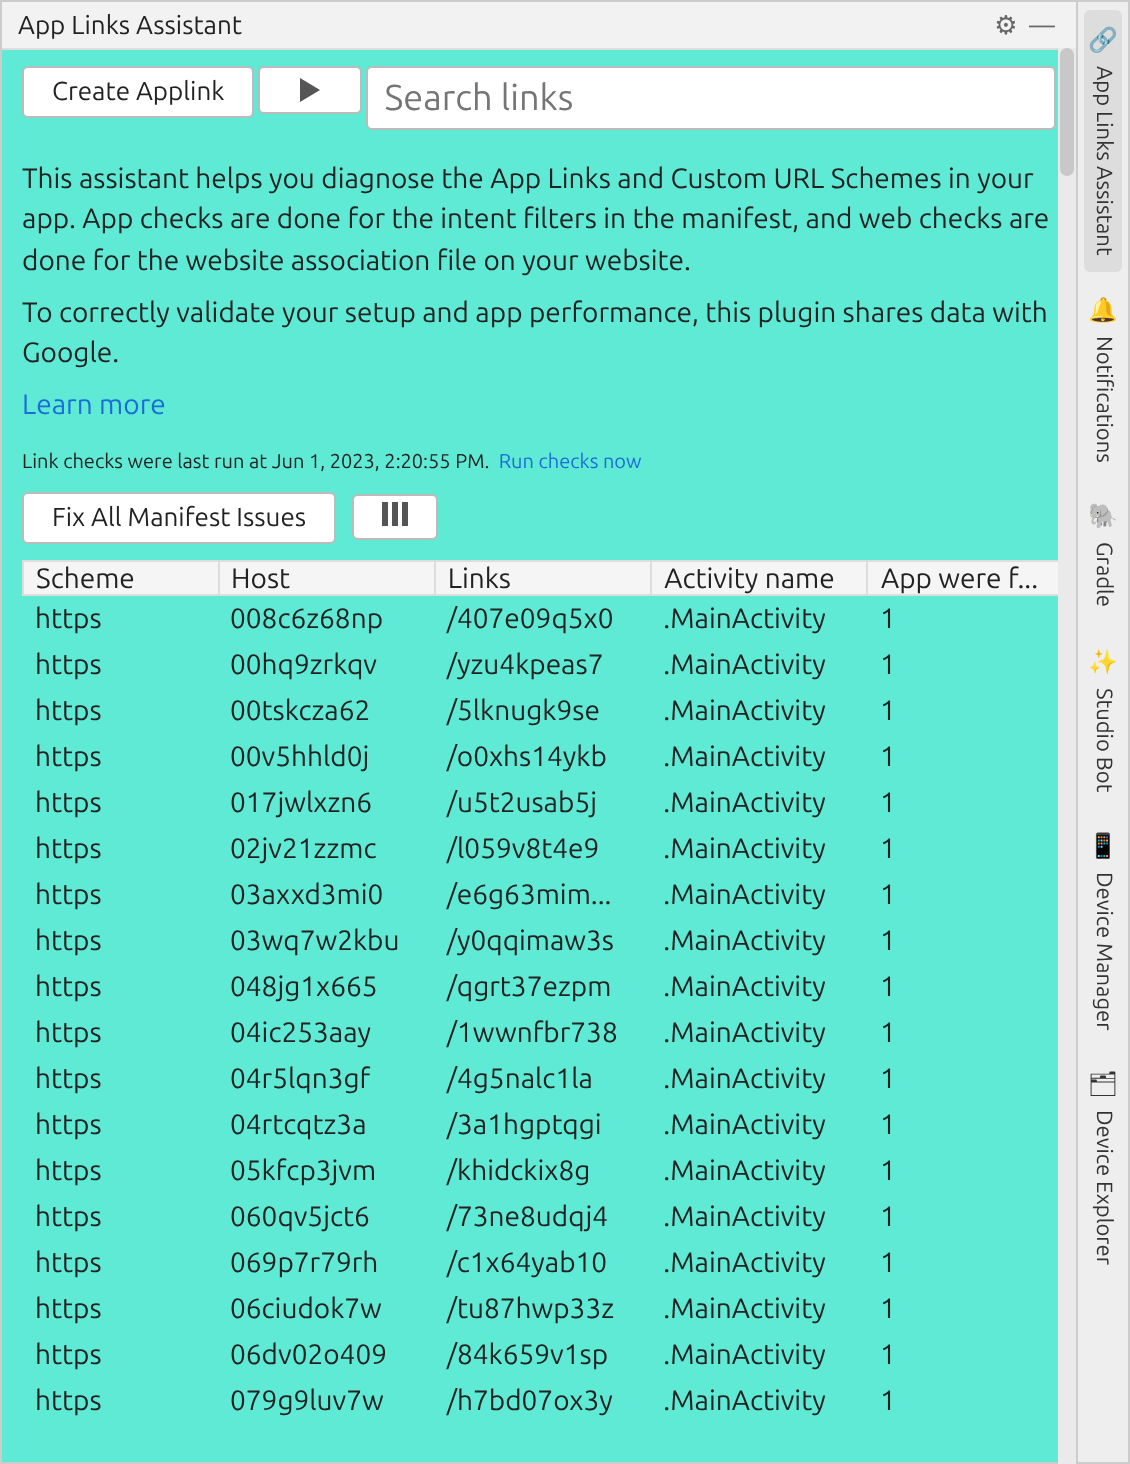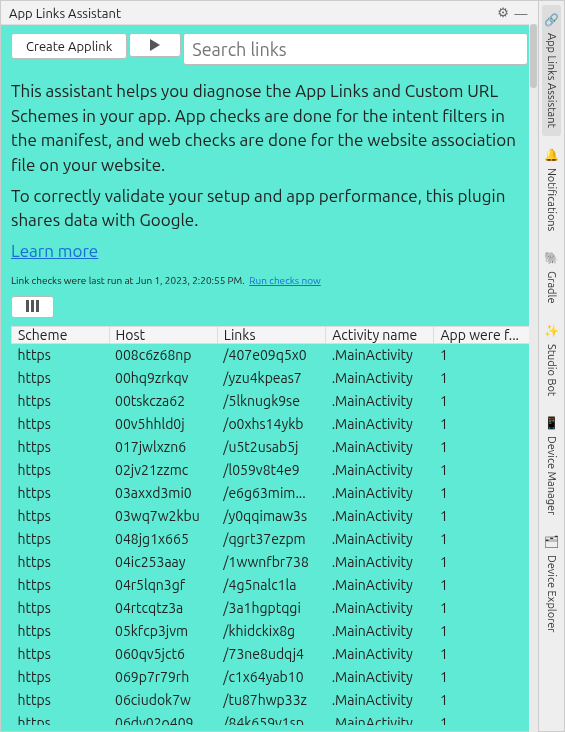--- a/index.html
+++ b/index.html
@@ -11,23 +11,23 @@
   .rightbar .tab.active { background:#ddd; border-radius:3px; }
   .rightbar .icon-small { writing-mode:horizontal-tb; font-size:12px; margin-bottom:2px; }
   .titlebar { display:flex; align-items:center; padding:4px 8px; font-size:13px; border-bottom:1px solid #ddd; background:#f2f2f2; }
   .titlebar .title { flex:1; }
   .titlebar .tb-icon { width:18px; text-align:center; color:#666; cursor:pointer; }
   .toolbar-row { display:flex; align-items:flex-start; gap:2px; padding:8px 10px 6px 10px; }
   .btn { background:#fff; border:1px solid #bbb; border-radius:3px; padding:5px 14px; font-size:13px; color:#222; cursor:pointer; }
   .btn.icon-only { padding:5px 20px; }
   .btn.icon-only svg { display:block; }
   .search { flex:1; background:#fff; border:1px solid #bbb; border-radius:3px; padding:5px 8px; font-size:18px; color:#888; }
-  .desc { padding:2px 10px 8px 10px; font-size:17px; line-height:1.45; color:#222; }
+  .desc { padding:2px 10px 8px 10px; font-size:14px; line-height:1.45; color:#222; }
   .desc p { margin:6px 0; }
-  .link { color:#1a6dd6; text-decoration:underline; cursor:pointer; }
+  .link { color:#1a6dd6; cursor:pointer; }
   .status-row { padding:4px 10px 6px 10px; font-size:10px; color:#222; }
   .action-row { display:flex; align-items:center; gap:8px; padding:4px 10px 8px 10px; }
   .select-wrap { display:flex; align-items:center; background:#fff; border:1px solid #bbb; border-radius:3px; padding:4px 8px; font-size:13px; width:220px; justify-content:space-between; }
   .chevron { font-size:10px; color:#555; }
   .btn.cols { padding:3px 14px; }
   .cols-icon { display:inline-flex; gap:2px; }
   .cols-icon span { display:inline-block; width:3px; height:12px; background:#555; }
   .table-wrap { flex:1; overflow:auto; margin:0 6px 6px 10px; }
   table { border-collapse:collapse; width:100%; font-size:14px; }
   th { text-align:left; font-weight:400; padding:0 6px; border:1px solid #ddd; background:#f5f5f5; position:sticky; top:0; }
@@ -65,20 +65,21 @@
       <p>This assistant helps you diagnose the App Links and Custom URL Schemes in your app. App checks are done for the intent filters in the manifest, and web checks are done for the website association file on your website.</p>
       <p>To correctly validate your setup and app performance, this plugin shares data with Google.</p>
       <span class="link">Learn more</span>
     </div>
 
     <div class="status-row">
       <span>Link checks were last run at </span><span>Jun 1, 2023, 2:20:55 PM.</span>&nbsp;&nbsp;<span class="link">Run checks now</span>
     </div>
 
     <div class="action-row">
+      <button class="btn">Fix All Manifest Issues</button>
       <button class="btn cols">
         <span class="cols-icon">
             <span></span>
             <span></span>
             <span></span>
           </span>
       </button>
     </div>
 
     <div class="table-wrap">

